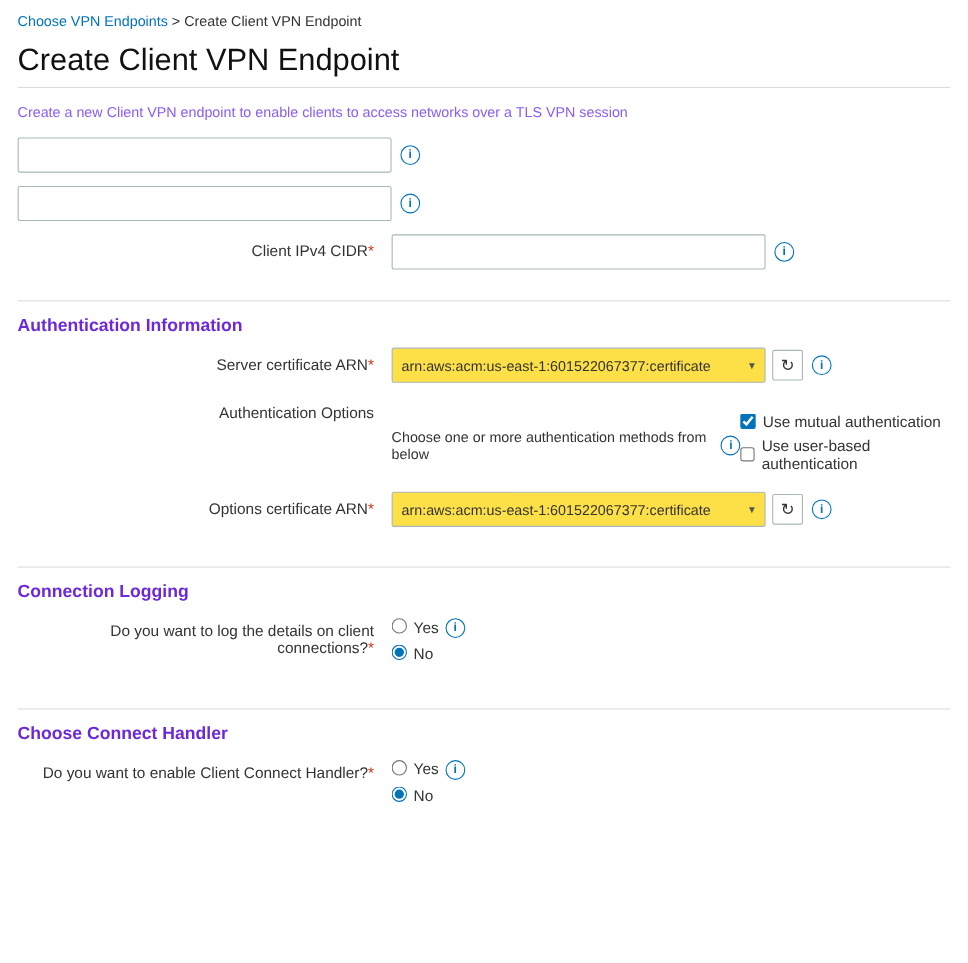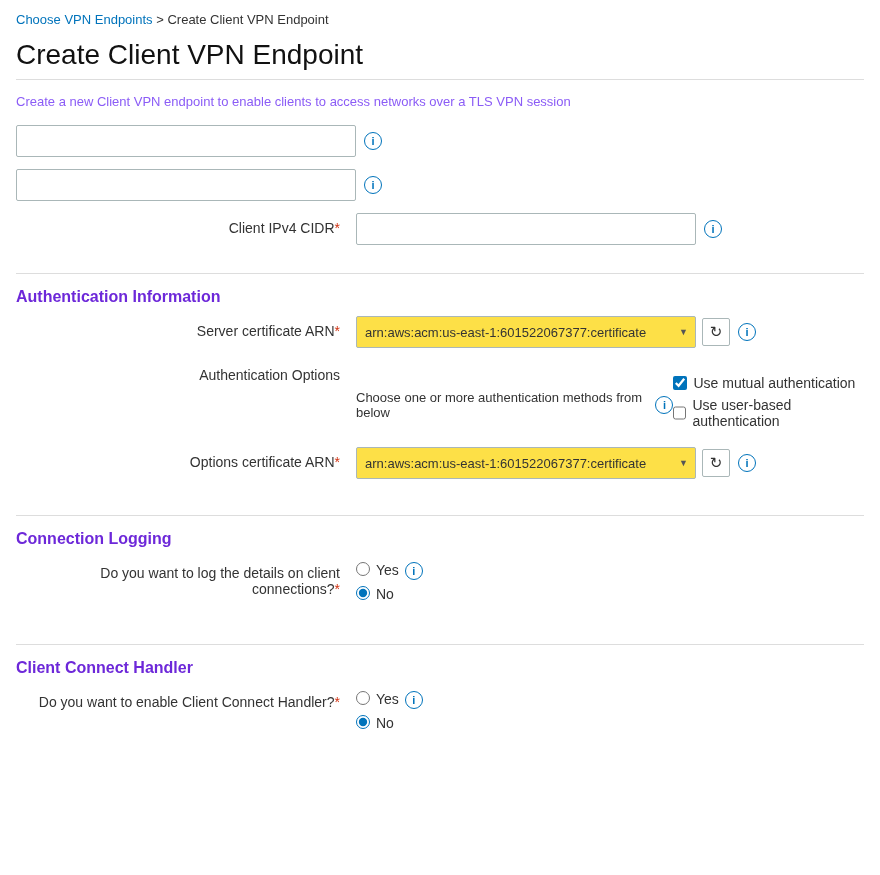--- a/index.html
+++ b/index.html
@@ -316,21 +316,21 @@
       </div>
     </div>
   </div>
 </div>
 
 <br>
 
 
 <div class="section-block">
   <hr class="section-divider">
-  <div class="section-header">Client Connect Handler</div>
+  <div class="section-header">Choose Connect Handler</div>
 
   <div class="form-row">
     <div class="form-label">
       <span>Do you want to enable Client Connect Handler?</span><span class="required">*</span>
     </div>
     <div class="form-control-wrap">
       <div class="radio-group">
         <div class="radio-item">
           <input type="radio" id="handler-yes" name="enable_handler" style="">
           <label for="handler-yes">Yes</label>

